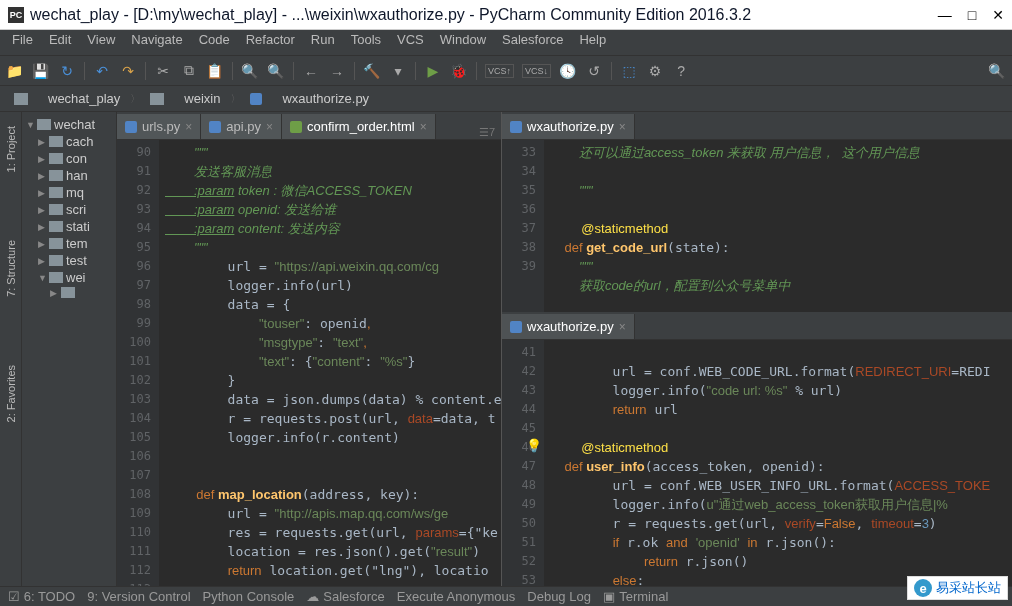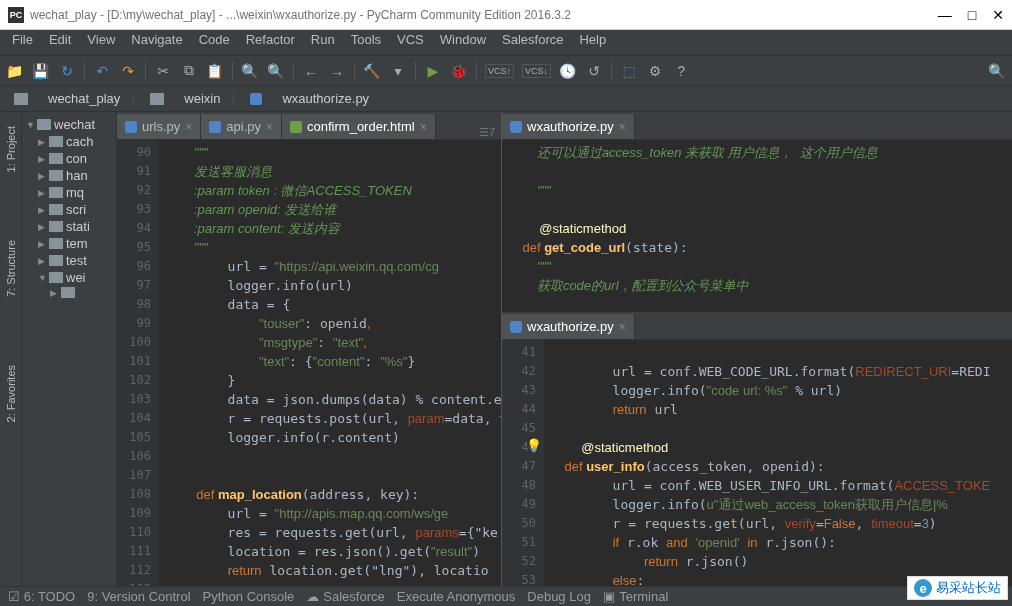--- a/index.html
+++ b/index.html
@@ -1,19 +1,19 @@
 <!DOCTYPE html>
 <html><head>
 <meta charset="utf-8">
 <style>
 *{margin:0;padding:0;box-sizing:border-box;font-family:'Segoe UI',Arial,sans-serif;font-size:13px}
 body{width:1012px;height:606px;background:#3c3f41;color:#bbb;overflow:hidden;position:relative}
 .titlebar{height:30px;background:#fff;display:flex;align-items:center;padding:8px 8px;border-bottom:1px solid #ccc}
 .titlebar .icon{width:16px;height:16px;background:#333;color:#fff;font-size:9px;display:flex;align-items:center;justify-content:center;margin-right:6px;font-weight:bold}
-.titlebar .title{color:#737373;flex:1;font-size:12px}
+.titlebar .title{color:#0f172a;flex:1;font-size:16px}
 .win-controls{display:flex;gap:16px;color:#000}
 .win-controls span{cursor:pointer;font-size:14px}
 .menubar{height:26px;background:#3c3f41;display:flex;align-items:flex-start;padding:0 6px;gap:4px;border-bottom:1px solid #323232}
 .menubar .menu-item{color:#bbb;padding:2px 6px;cursor:pointer;font-size:13px}
 .toolbar{height:30px;background:#3c3f41;display:flex;align-items:center;padding:0 6px;gap:8px;border-bottom:1px solid #323232}
 .toolbar .tb-icon{width:18px;height:18px;display:flex;align-items:center;justify-content:center;color:#aaa;cursor:pointer;font-size:14px}
 .toolbar .sep{width:1px;height:18px;background:#555}
 .breadcrumb{height:26px;background:#3c3f41;display:flex;align-items:center;padding:0 8px;gap:4px;border-bottom:1px solid #323232;font-size:12px}
 .breadcrumb .crumb{display:flex;align-items:center;gap:20px;padding:2px 6px;color:#ccc}
 .breadcrumb .fi{width:14px;height:12px;background:#87939a}
@@ -40,23 +40,23 @@
 .tab .pyi{width:12px;height:12px;background:#5184c5;border-radius:2px}
 .tab .hti{width:12px;height:12px;background:#6e9e47;border-radius:2px}
 .tab .cls{color:#888;font-size:12px}
 .code-area{flex:1;background:#2b2b2b;display:flex;overflow:hidden;position:relative}
 .gutter{width:42px;background:#313335;color:#606366;text-align:right;padding:3px 8px 3px 0;font-family:Consolas,monospace;font-size:12px;line-height:19px}
 .code{flex:1;padding:3px 6px;font-family:Consolas,monospace;font-size:13px;line-height:19px;color:#a9b7c6;white-space:pre;overflow:hidden}
 .c-kw{color:#cc7832}
 .c-str{color:#6a8759}
 .c-cmt{color:#629755;font-style:italic}
 .c-param{color:#629755;font-style:italic}
-.c-pu{color:#629755;font-style:italic;}
+.c-pu{color:#629755;font-style:italic;text-decoration:underline}
 .c-fn{color:#ffc66d;font-weight:bold}
-.c-deco{color:#fef9c3}
+.c-deco{color:#fde047}
 .c-num{color:#6897bb}
 .c-kwarg{color:#aa4926}
 .splitter-h{height:2px;background:#555;cursor:row-resize}
 .footer{height:20px;background:#3c3f41;display:flex;align-items:center;padding:0 8px;gap:12px;font-size:11px;color:#999;border-top:1px solid #323232}
 .footer .fitem{display:flex;align-items:center;gap:4px;cursor:pointer}
 .wm{position:absolute;bottom:6px;right:4px;background:#fff;padding:2px 6px;font-size:11px;color:#0066cc;display:flex;align-items:center;gap:4px;border:1px solid #ddd}
 .wm .wi{width:18px;height:18px;background:#3399cc;border-radius:50%;color:#fff;display:flex;align-items:center;justify-content:center;font-weight:bold}
 .tb-box{display:inline-flex;border:1px solid #555;padding:1px 2px;font-size:9px;color:#aaa}
 </style>
 </head>
@@ -261,21 +261,21 @@
 <span class="c-pu">        :param</span><span class="c-param"> content: 发送内容</span>
 <span class="c-cmt">        """</span>
         url = <span class="c-str">"https://api.weixin.qq.com/cg</span>
         logger.info(url)
         data = {
             <span class="c-str">"touser"</span>: openid<span class="c-kw">,</span>
             <span class="c-str">"msgtype"</span>: <span class="c-str">"text"</span><span class="c-kw">,</span>
             <span class="c-str">"text"</span>: {<span class="c-str">"content"</span>: <span class="c-str">"%s"</span>}
         }
         data = json.dumps(data) % content.e
-        r = requests.post(url, <span class="c-kwarg">param</span>=data, t
+        r = requests.post(url, <span class="c-kwarg">data</span>=data, t
         logger.info(r.content)
 
 
     <span class="c-kw">def </span><span class="c-fn">map_location</span>(address, key):
         url = <span class="c-str">"http://apis.map.qq.com/ws/ge</span>
         res = requests.get(url, <span class="c-kwarg">params</span>={"ke
         location = res.json().get(<span class="c-str">"result"</span>)
         <span class="c-kw">return</span> location.get("lng"), locatio
 </div>
       </div>
@@ -284,20 +284,27 @@
     <div class="editor-pane pane-right">
       <div style="flex:0 0 200px;display:flex;flex-direction:column">
         <div class="tabs">
           <div class="tab active">
               <span class="pyi"></span>
               <span>wxauthorize.py</span>
               <span class="cls">×</span>
             </div>
         </div>
         <div class="code-area">
+          <div class="gutter" id="gutter-rt">33
+34
+35
+36
+37
+38
+39</div>
           <div class="code" id="code-rt"><span class="c-cmt">        还可以通过access_token 来获取 用户信息，  这个用户信息</span>
 
 <span class="c-cmt">        """</span>
 
     <span class="c-deco">@staticmethod</span>
 <span class="c-kw">    def </span><span class="c-fn">get_code_url</span>(state):
 <span class="c-cmt">        """</span>
 <span class="c-cmt">        获取code的url，配置到公众号菜单中</span></div>
         </div>
       </div>

